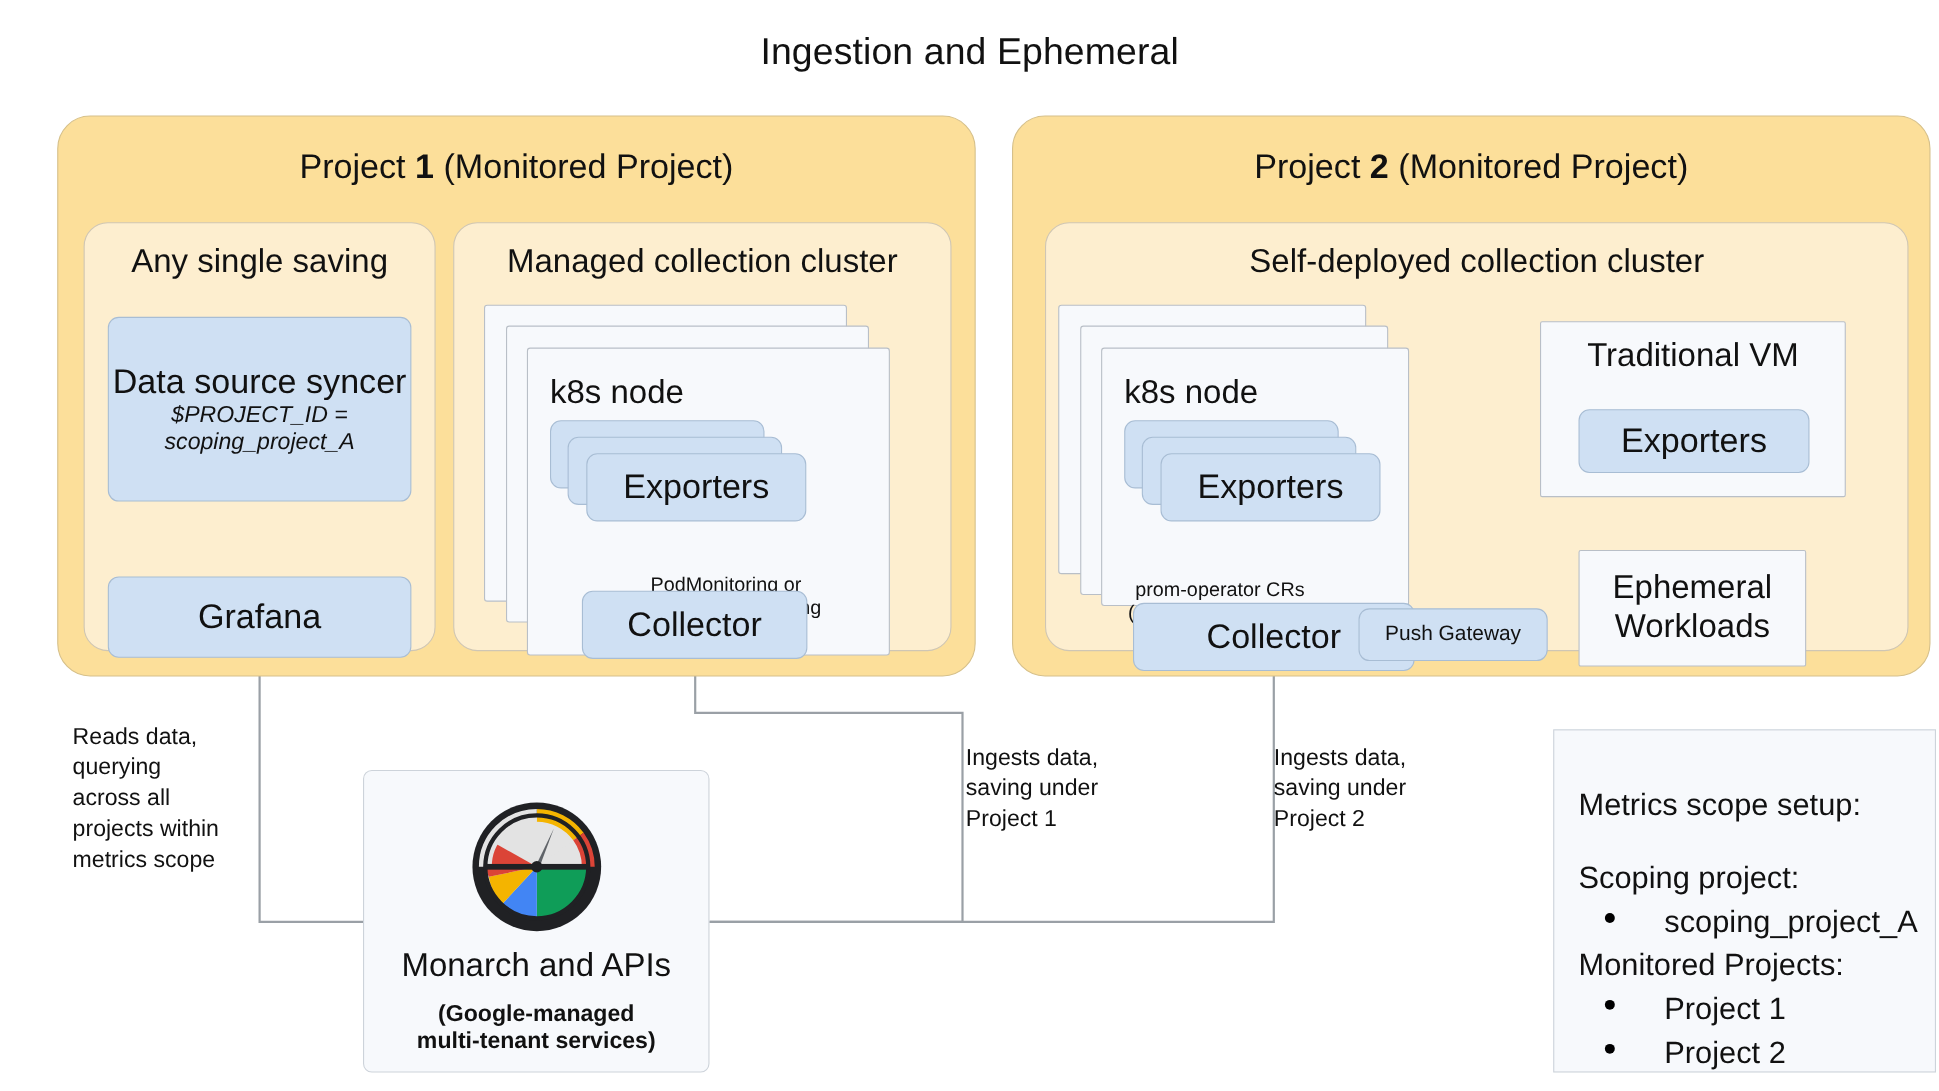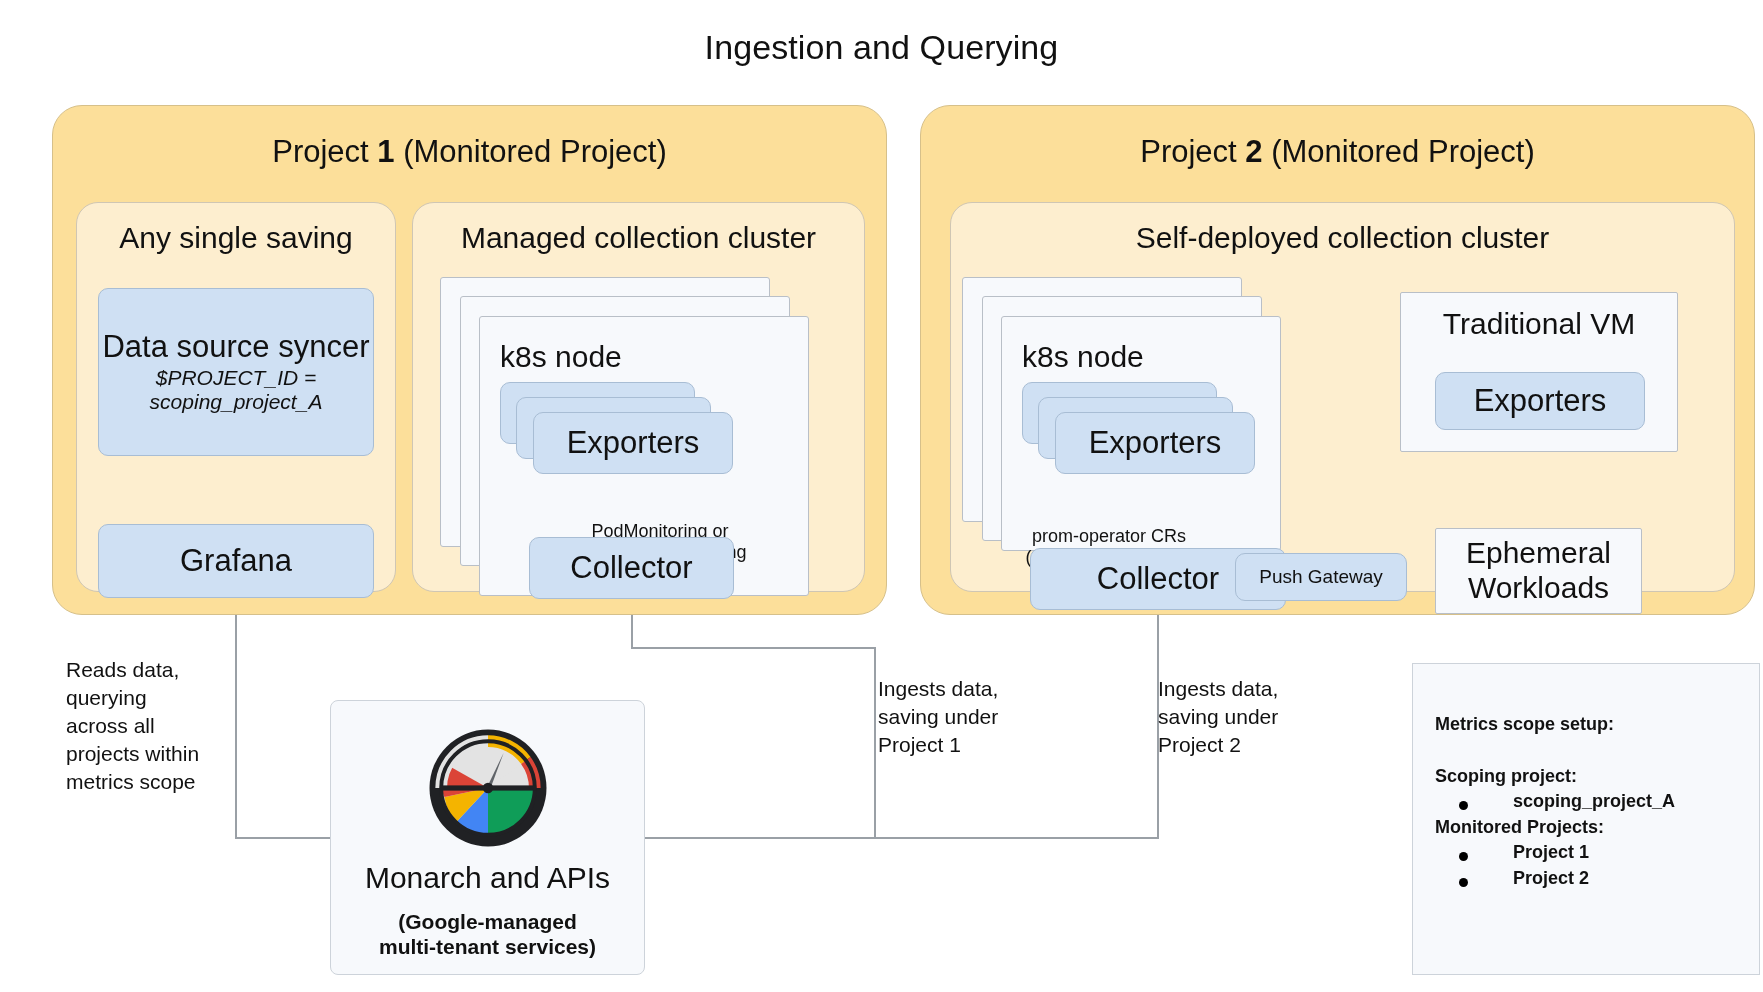--- a/index.html
+++ b/index.html
@@ -114,36 +114,36 @@
   }
   .monarch-name { font-size:30px; margin-top:8px; }
   .monarch-sub { font-size:21px; line-height:1.2; text-align:center; margin-top:14px; white-space:pre-line;font-weight:bold; }
 
   
   .legend {
     position:absolute;
     background:#f7f9fc;
     border:1px solid #cdd3da;
   }
-  .legend-inner { padding:48px 0 0 22px; font-size:18px; line-height:1.42;font-weight:bold; }
+  .legend-inner { padding:48px 0 0 22px; font-size:28px; line-height:1.42; }
   .legend-head { margin:0 0 26px 0; }
   .legend-sub { margin:0; }
   .legend-list { list-style:none; margin:0 0 0 0; padding:0 0 0 24px; }
   .legend-list li { position:relative; padding-left:54px; }
   .legend-list li::before {
     content:""; position:absolute; left:0; top:12px;
     width:9px; height:9px; border-radius:50%; background:#000;
   }
 </style>
 </head>
 <body>
 
 <div id="stage">
 
-  <div class="diagram-title">Ingestion and Querying</div>
+  <div class="diagram-title">Ingestion and Ephemeral</div>
 
   <svg id="wires" viewBox="0 0 1763 992" width="1763" height="992">
     <g fill="none" stroke="#9aa0a6" stroke-width="2">
 
       <path d="M236,455 L236,525"></path>
 
       <path d="M236,598 L236,838 L330,838"></path>
 
       <path d="M632,459 L632,538"></path>
 
@@ -225,21 +225,21 @@
     <div class="bb-label small">Push Gateway</div>
   </div>
 
   <div class="white-box" style="left:1400px; top:292px; width:278px; height:160px;">
     <div class="wb-title">Traditional VM</div>
   </div>
   <div class="blue-box" style="left:1435px; top:372px; width:210px; height:58px;">
     <div class="bb-label">Exporters</div>
   </div>
 
-  <div class="white-box" style="left:1435px; top:528px; width:207px; height:86px;">
+  <div class="white-box" style="left:1435px; top:500px; width:207px; height:106px;">
     <div class="wb-center">Ephemeral
 Workloads</div>
   </div>
 
   <div class="note" style="left:66px; top:656px; width:190px;">Reads data,
 querying
 across all
 projects within
 metrics scope</div>
   <div class="note" style="left:878px; top:675px; width:210px;">Ingests data,

